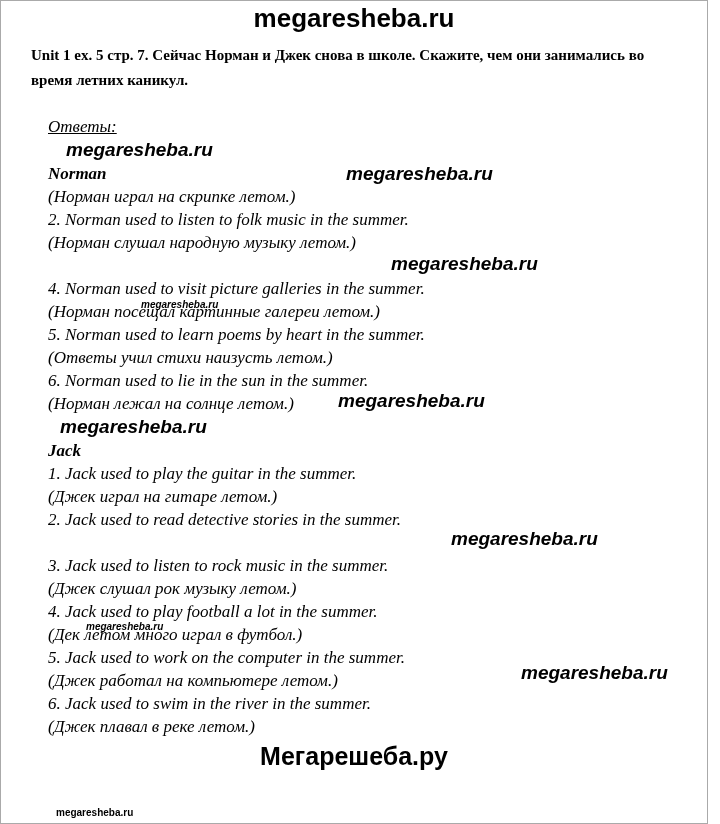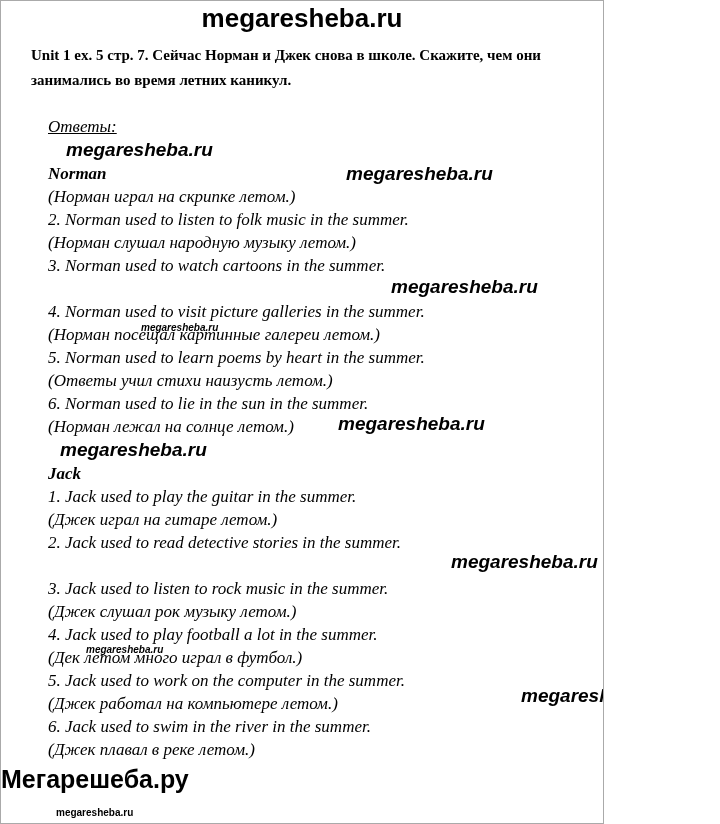--- a/index.html
+++ b/index.html
@@ -1,20 +1,20 @@
 <!DOCTYPE html>
 <html><head>
 <meta charset="utf-8">
 <style>
   * { margin:0; padding:0; box-sizing:border-box; }
   html,body { background:#fff; }
   body { width:720px; height:824px; }
   .page {
     position:relative;
-    width:604px; height:824px;
+    width:708px; height:824px;
     background:#fff;
     border:1px solid #aaaaaa;
     font-family:"Liberation Serif", serif;
     color:#000;
     overflow:hidden;
   }
   .site-header {
     text-align:center;
     font-family:"Liberation Sans", sans-serif;
     font-weight:700;
@@ -59,21 +59,21 @@
   .wm-line-2 { padding-left:12px; }
   .abs { position:absolute; }
   .wm-tiny {
     font-family:"Liberation Sans", sans-serif;
     font-weight:700;
     font-size:10px;
     white-space:nowrap;
   }
   .footer-brand {
     margin-top:4px;
-    text-align:left;
+    text-align:center;
     font-family:"Liberation Sans", sans-serif;
     font-weight:700;
     font-size:25px;
     line-height:28px;
   }
   .bottom-wm { position:absolute; left:55px; top:806px; }
 </style>
 </head>
 <body>
 
@@ -96,21 +96,20 @@
     <p class="line">
       <span class="section-heading">Norman</span>
       <span class="wm abs" style="left:298px; top:0px;">megaresheba.ru</span>
     </p>
 
     <p class="line"><span>(Норман играл на скрипке летом.)</span></p>
 
     <p class="line"><span>2. Norman used to listen to folk music in the summer.</span></p>
     <p class="line"><span>(Норман слушал народную музыку летом.)</span></p>
 
-    <p class="line"><span>3. Norman used to watch cartoons in the summer.</span></p>
     <p class="line">
       <span class="wm abs" style="left:343px; top:-2px;">megaresheba.ru</span>
     </p>
 
     <p class="line"><span>4. Norman used to visit picture galleries in the summer.</span></p>
     <p class="line">
       <span class="wm-tiny abs" style="left:93px; top:-7px;">megaresheba.ru</span>
       <span>(Норман посещал картинные галереи летом.)</span>
     </p>
 

